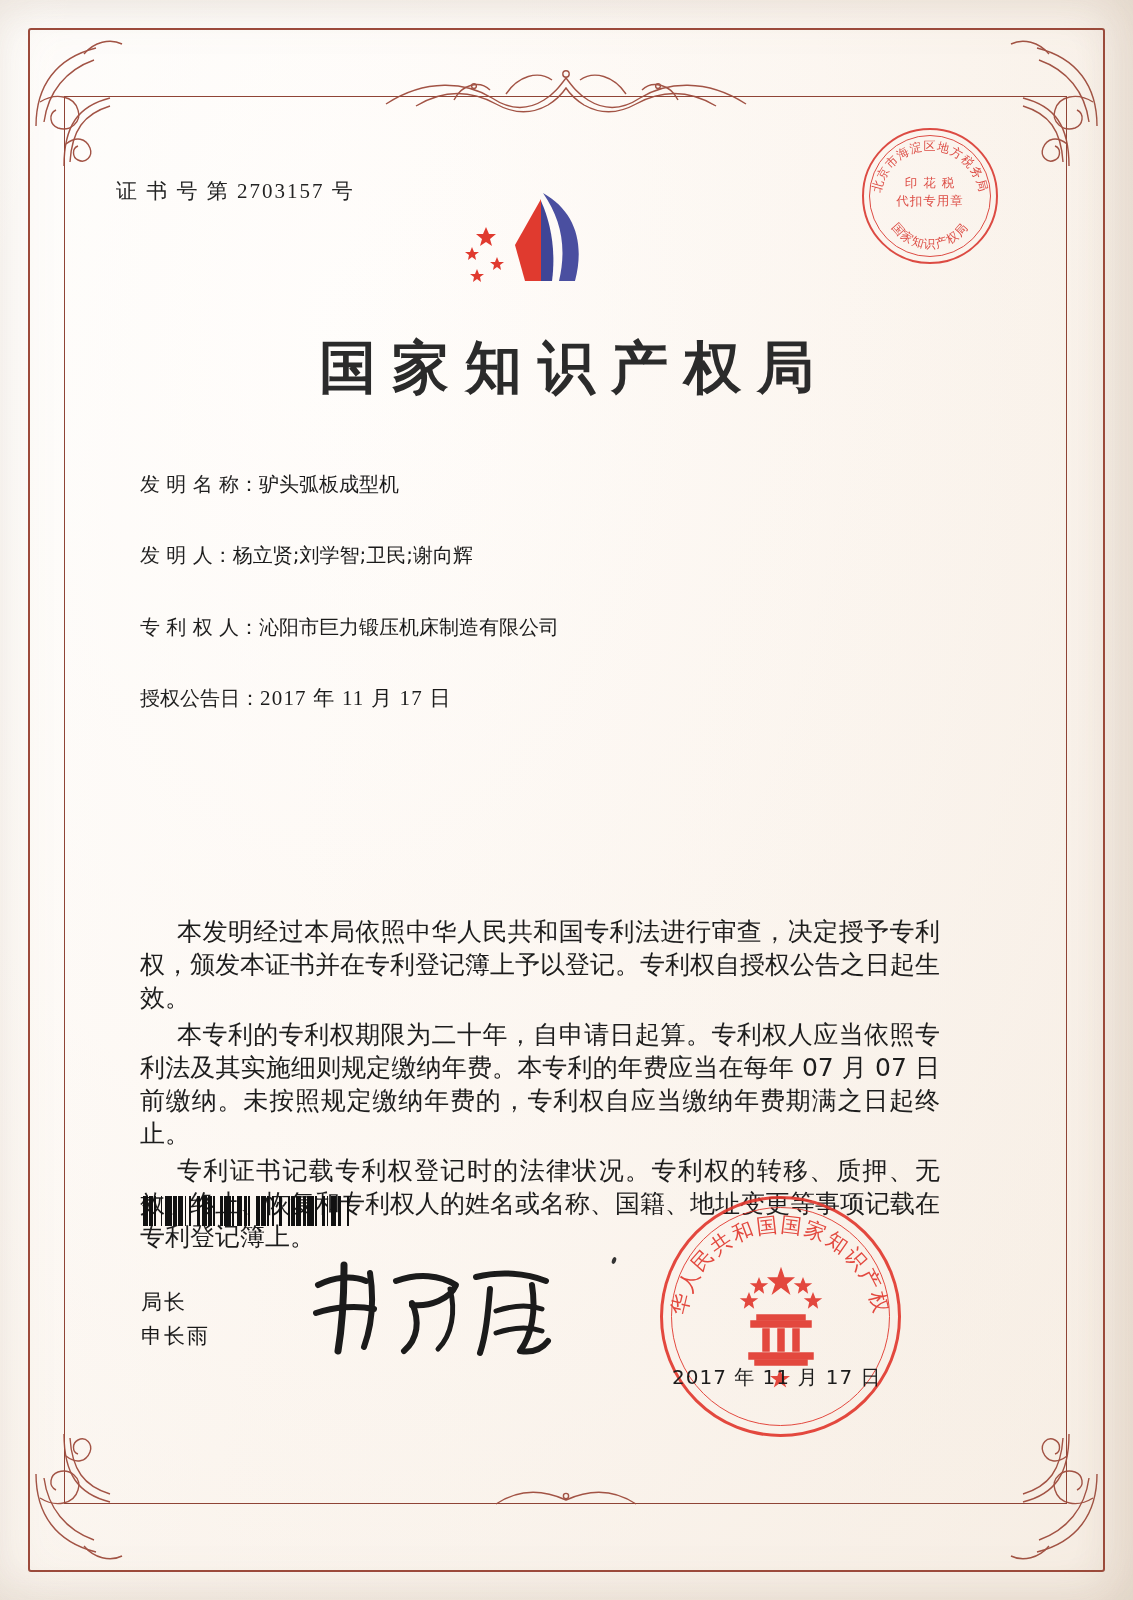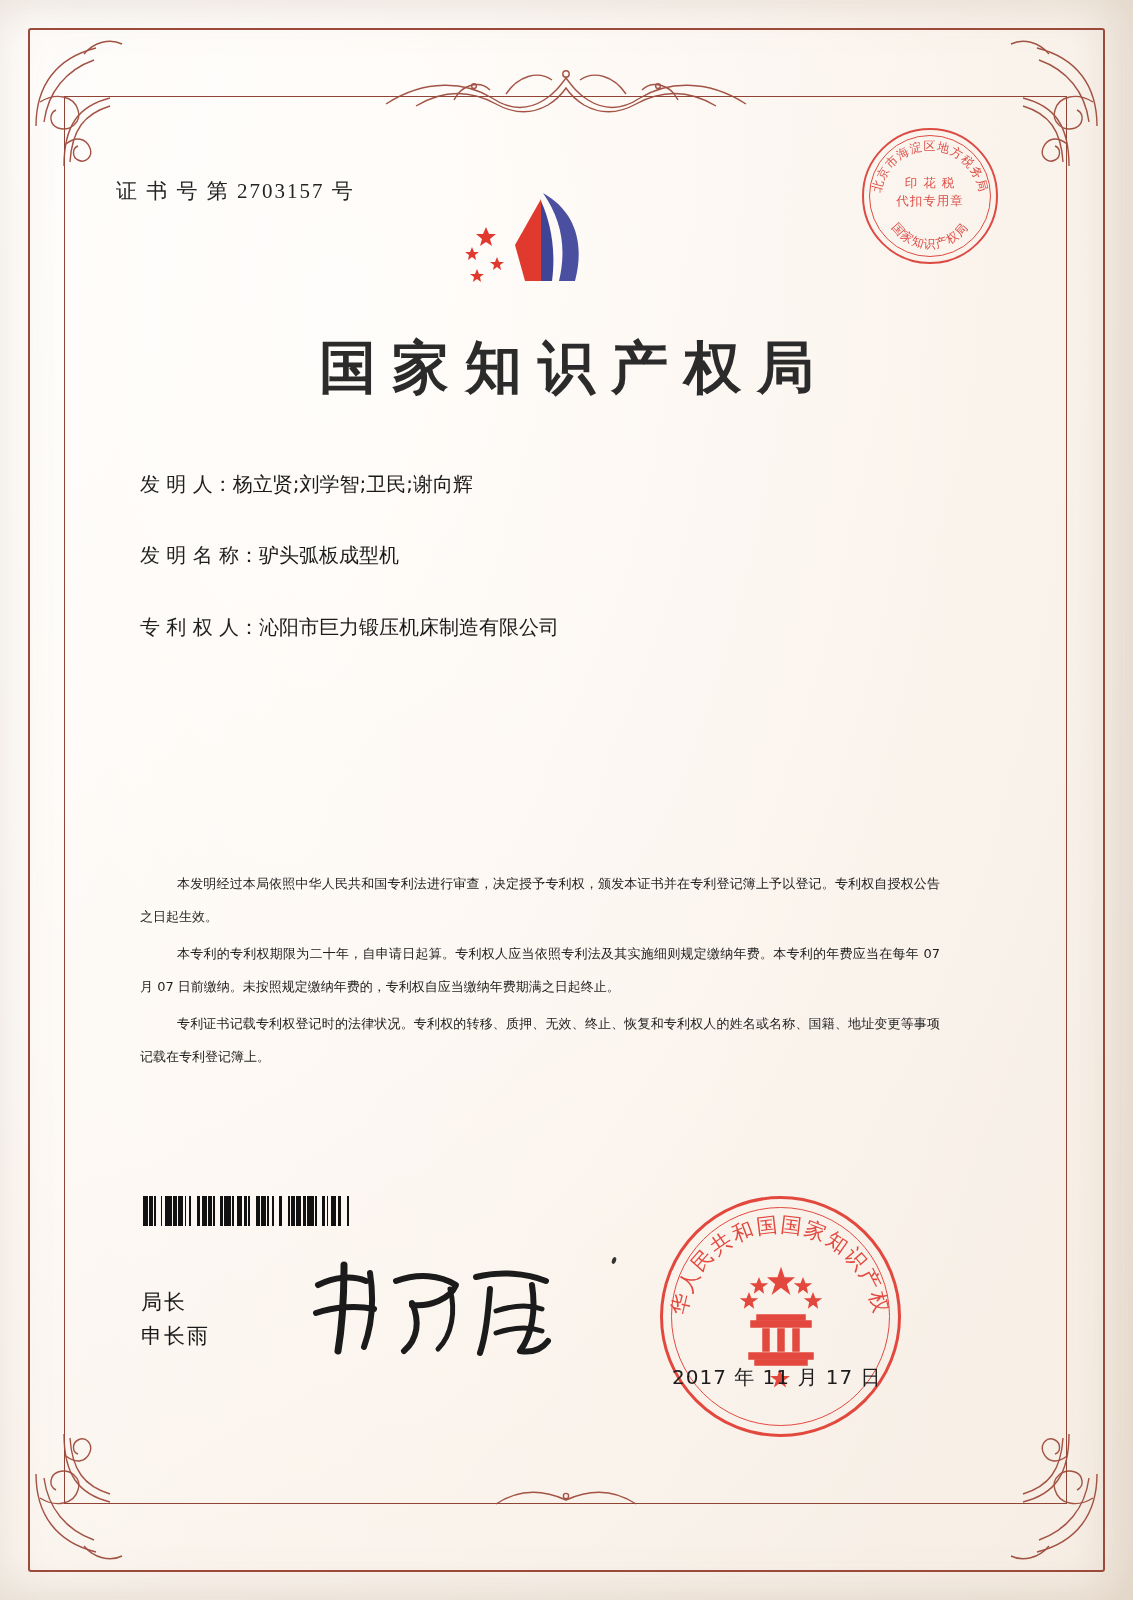--- a/index.html
+++ b/index.html
@@ -164,24 +164,24 @@
   .field-value.mono {
     font-family: "Liberation Serif", serif;
     letter-spacing: 1.2px;
     font-size: 21px;
   }
 
   
   .body-text {
     position: absolute;
     left: 140px;
-    top: 867px;
+    top: 915px;
     width: 800px;
     font-family: "DejaVu Sans", sans-serif;
-    font-size: 13px;
+    font-size: 25px;
     line-height: 33px;
     color: #1d1d1d;
     text-align: justify;
   }
   .body-text p {
     margin: 0 0 4px 0;
     text-indent: 37px;
   }
 
   
@@ -355,27 +355,30 @@
       </text>
     </svg>
     <div class="mid">
       <div>印 花 税</div>
       <div>代扣专用章</div>
     </div>
   </div>
 
   <div class="fields">
     <div class="field-row">
+      <span class="field-label">发 明 名 称：</span><span class="field-value">驴头弧板成型机</span>
+    </div>
+    <div class="field-row">
       <span class="field-label">发 明 人：</span><span class="field-value">杨立贤;刘学智;卫民;谢向辉</span>
     </div>
     <div class="field-row">
-      <span class="field-label">发 明 名 称：</span><span class="field-value">驴头弧板成型机</span>
+      <span class="field-label">专 利 权 人：</span><span class="field-value">沁阳市巨力锻压机床制造有限公司</span>
     </div>
     <div class="field-row">
-      <span class="field-label">专 利 权 人：</span><span class="field-value">沁阳市巨力锻压机床制造有限公司</span>
+      <span class="field-label">授权公告日：</span><span class="field-value mono">2017 年 11 月 17 日</span>
     </div>
   </div>
 
   <div class="body-text">
     <p>本发明经过本局依照中华人民共和国专利法进行审查，决定授予专利权，颁发本证书并在专利登记簿上予以登记。专利权自授权公告之日起生效。</p>
     <p>本专利的专利权期限为二十年，自申请日起算。专利权人应当依照专利法及其实施细则规定缴纳年费。本专利的年费应当在每年 07 月 07 日前缴纳。未按照规定缴纳年费的，专利权自应当缴纳年费期满之日起终止。</p>
     <p>专利证书记载专利权登记时的法律状况。专利权的转移、质押、无效、终止、恢复和专利权人的姓名或名称、国籍、地址变更等事项记载在专利登记簿上。</p>
   </div>
 
   <div class="barcode" id="barcode">

